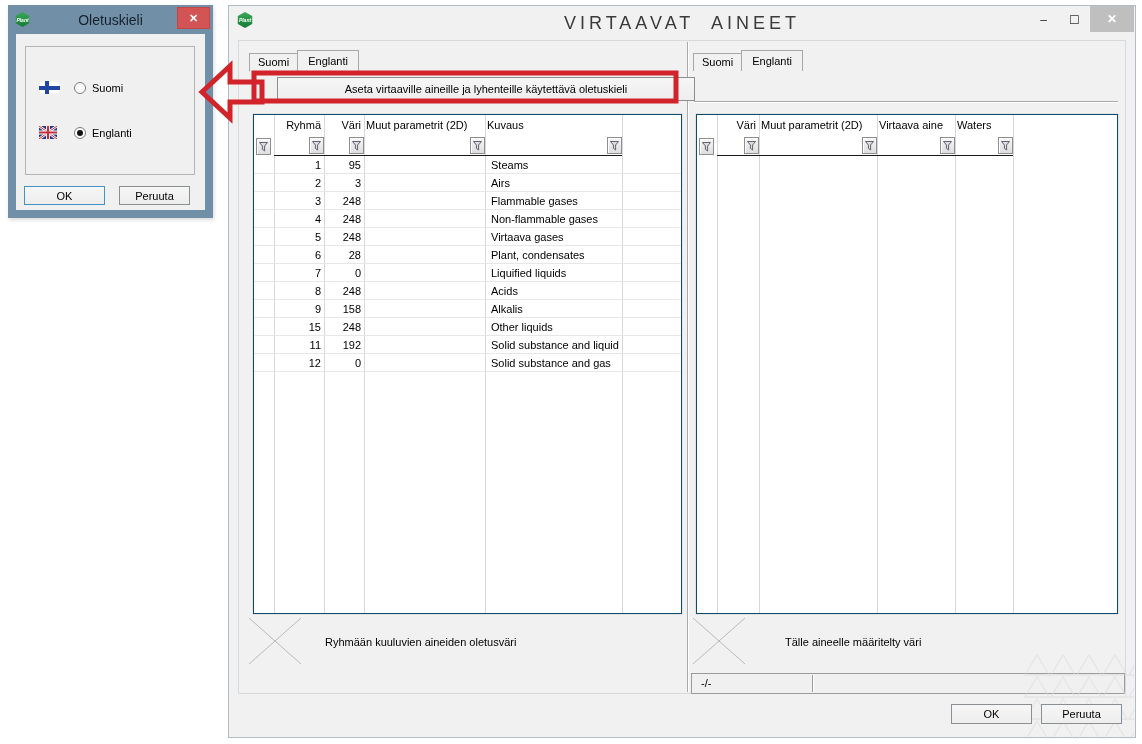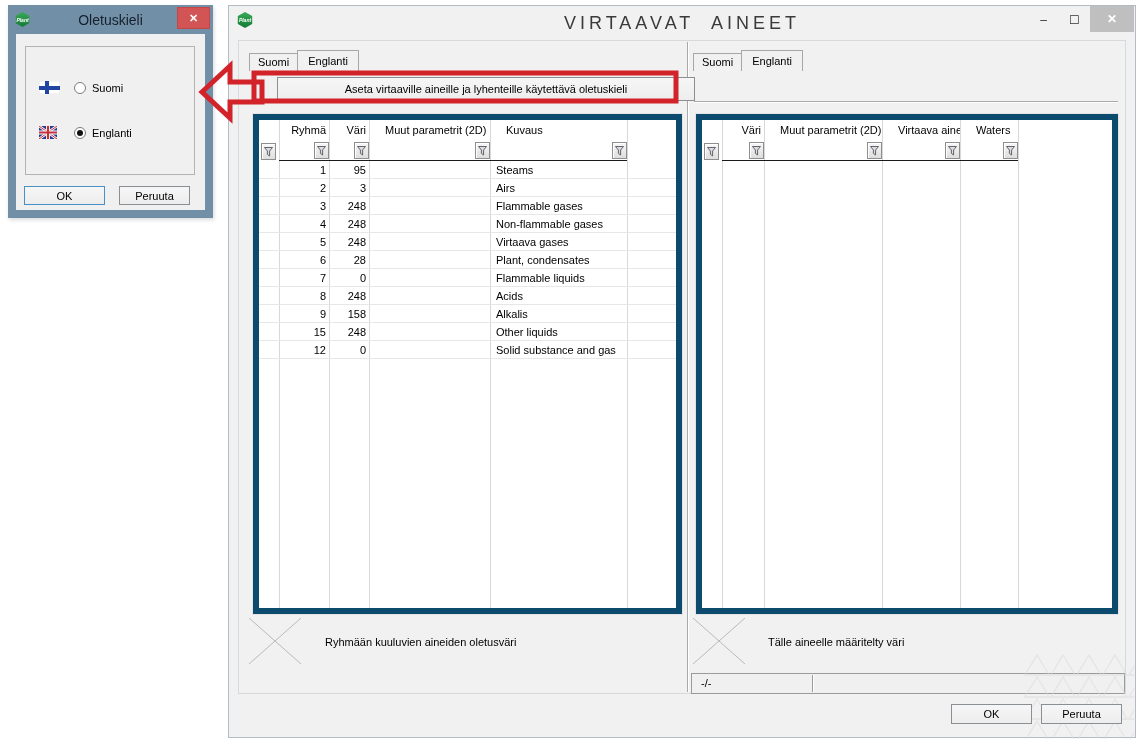--- a/index.html
+++ b/index.html
@@ -49,29 +49,29 @@
   .groove-v{position:absolute;width:0;border-left:1px solid #a9a9a9;border-right:1px solid #fff;}
   .groove-h{position:absolute;height:0;border-top:1px solid #a9a9a9;border-bottom:1px solid #fff;}
 
   .tabstrip{position:absolute;display:flex;align-items:flex-end;height:24px;}
   .tab{background:#f1f1f1;border:1px solid #a7a7a7;border-bottom:none;padding:2px 8px;line-height:13px;}
   .tab.active{padding:4px 10px 3px;margin-left:-1px;}
 
   .lang-button{position:absolute;left:14px;top:71px;width:418px;height:24px;margin-left:34px;}
 
   
-  .dtable{position:absolute;background:#fff;border:6px solid #0c4a6e;outline:1px solid #e3e3e3;box-sizing:border-box;}
+  .dtable{position:absolute;background:#fff;border:1px solid #0c4a6e;outline:1px solid #e3e3e3;box-sizing:border-box;}
   .col-line{position:absolute;top:0;bottom:0;width:1px;background:#d8d8d8;z-index:1;}
   .thead,.frow,.trow{display:grid;position:relative;z-index:2;}
   .lt .thead,.lt .frow,.lt .trow{grid-template-columns:20px 50px 40px 121px 137px 1fr;}
   .rt .thead,.rt .frow,.rt .trow{grid-template-columns:20px 42px 118px 78px 58px 1fr;}
   .thead{height:20px;align-items:center;}
   .hcell{font-size:11px;white-space:nowrap;overflow:hidden;}
   .hcell.hr{text-align:right;padding-right:3px;}
-  .hcell.hl{padding-left:16px;}
+  .hcell.hl{padding-left:2px;}
   .frow{height:21px;}
   .fcell{position:relative;box-sizing:border-box;}
   .fcell.underl{border-bottom:1px solid #1a1a1a;}
   .fbtn{position:absolute;right:0;bottom:1px;width:15px;height:17px;background:linear-gradient(#f7f7f7,#dedede);
     border:1px solid #8e8e8e;box-shadow:inset 1px 1px 0 #fff;display:flex;align-items:center;justify-content:center;box-sizing:border-box;}
   .fbtn.centered{position:absolute;left:2px;right:auto;}
   .trow{height:17px;border-bottom:1px solid #e7e7e7;align-items:center;}
   .tcell{font-size:11px;white-space:nowrap;overflow:hidden;line-height:16px;}
   .tcell.c1,.tcell.c2{text-align:right;padding-right:3px;}
   .tcell.c4{padding-left:6px;}
@@ -211,21 +211,21 @@
             <div class="tcell c2">28</div>
             <div class="tcell c3"></div>
             <div class="tcell c4">Plant, condensates</div>
             <div class="tcell c5"></div>
           </div>
           <div class="trow">
             <div class="tcell c0"></div>
             <div class="tcell c1">7</div>
             <div class="tcell c2">0</div>
             <div class="tcell c3"></div>
-            <div class="tcell c4">Flammable liquids</div>
+            <div class="tcell c4">Liquified liquids</div>
             <div class="tcell c5"></div>
           </div>
           <div class="trow">
             <div class="tcell c0"></div>
             <div class="tcell c1">8</div>
             <div class="tcell c2">248</div>
             <div class="tcell c3"></div>
             <div class="tcell c4">Acids</div>
             <div class="tcell c5"></div>
           </div>
@@ -236,20 +236,28 @@
             <div class="tcell c3"></div>
             <div class="tcell c4">Alkalis</div>
             <div class="tcell c5"></div>
           </div>
           <div class="trow">
             <div class="tcell c0"></div>
             <div class="tcell c1">15</div>
             <div class="tcell c2">248</div>
             <div class="tcell c3"></div>
             <div class="tcell c4">Other liquids</div>
+            <div class="tcell c5"></div>
+          </div>
+          <div class="trow">
+            <div class="tcell c0"></div>
+            <div class="tcell c1">11</div>
+            <div class="tcell c2">192</div>
+            <div class="tcell c3"></div>
+            <div class="tcell c4">Solid substance and liquid</div>
             <div class="tcell c5"></div>
           </div>
           <div class="trow">
             <div class="tcell c0"></div>
             <div class="tcell c1">12</div>
             <div class="tcell c2">0</div>
             <div class="tcell c3"></div>
             <div class="tcell c4">Solid substance and gas</div>
             <div class="tcell c5"></div>
           </div>
@@ -325,21 +333,21 @@
       </div>
       <div></div>
     </div>
 
     <div class="swatch" style="left:464px;top:612px;">
       <svg width="52" height="46">
           <line x1="0" y1="0" x2="52" y2="46" stroke="#b9b9b9" stroke-width="1"></line>
           <line x1="52" y1="0" x2="0" y2="46" stroke="#b9b9b9" stroke-width="1"></line>
         </svg>
     </div>
-    <div class="swatch-label" style="left:539px;top:630px;">Tälle aineelle määritelty väri</div>
+    <div class="swatch-label" style="left:556px;top:630px;">Tälle aineelle määritelty väri</div>
 
     <div class="statusbar" style="left:462px;top:667px;width:434px;">
       <span class="status-text">-/-</span>
       <span class="status-div" style="left:120px;"></span>
     </div>
 
     <div class="watermark">
       <svg width="110" height="85">
         <defs>
             <pattern id="tri" width="26" height="22" patternUnits="userSpaceOnUse">

